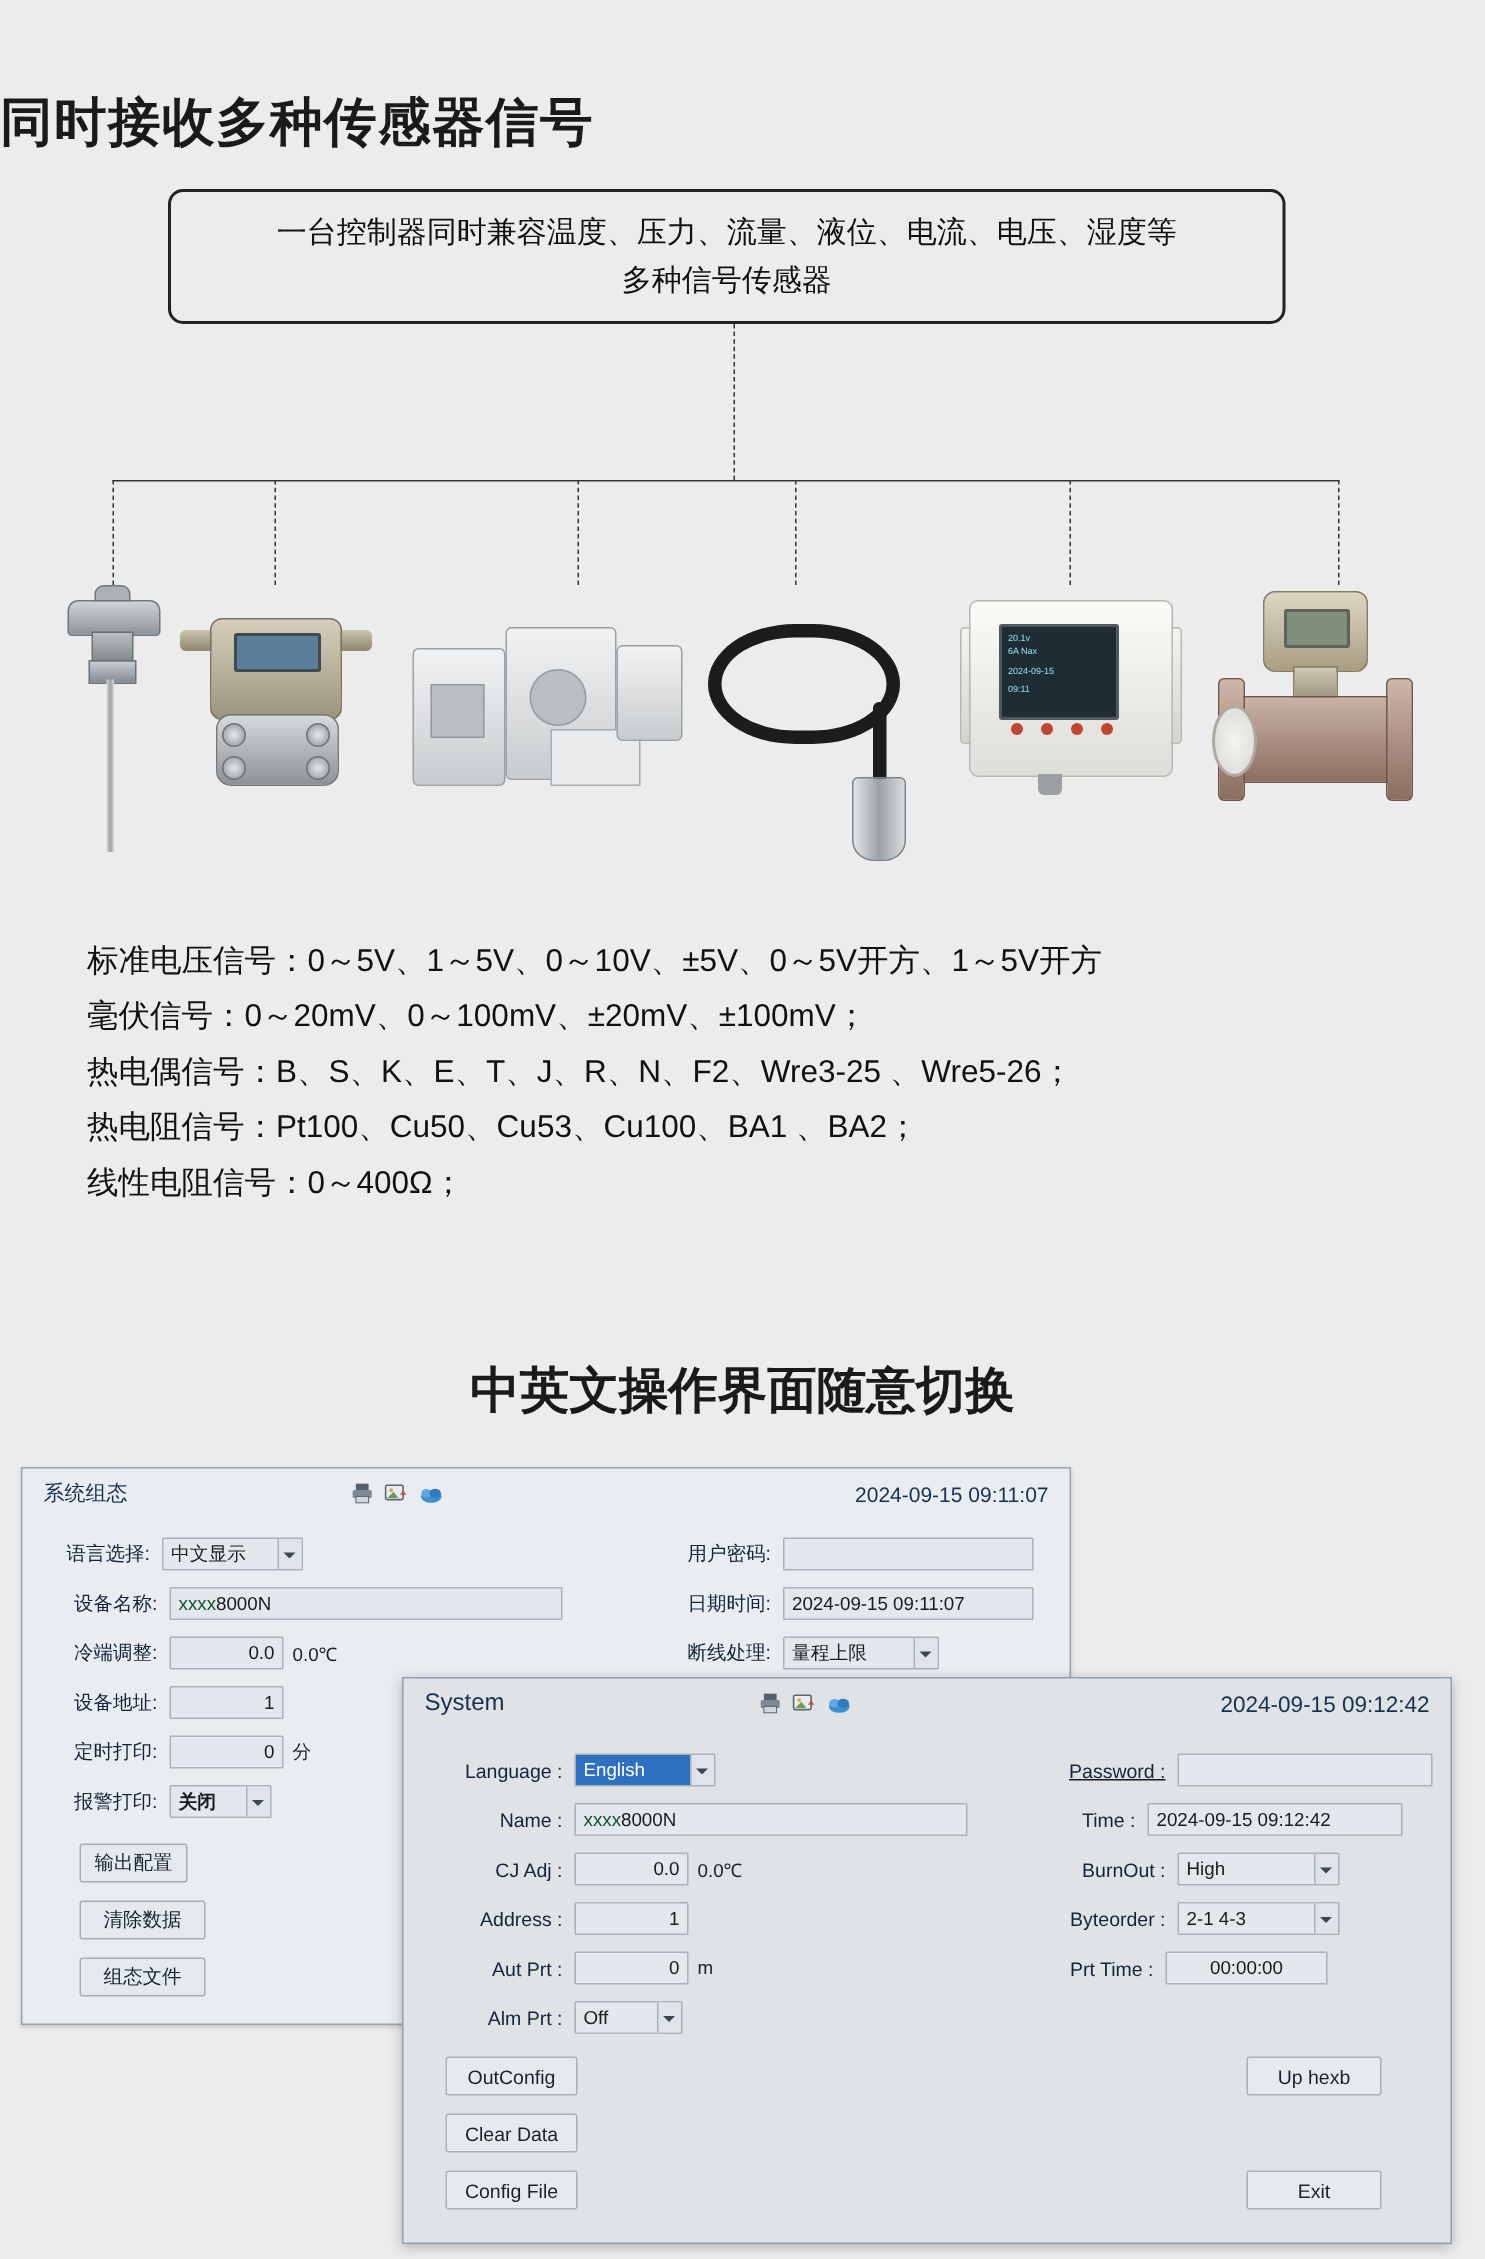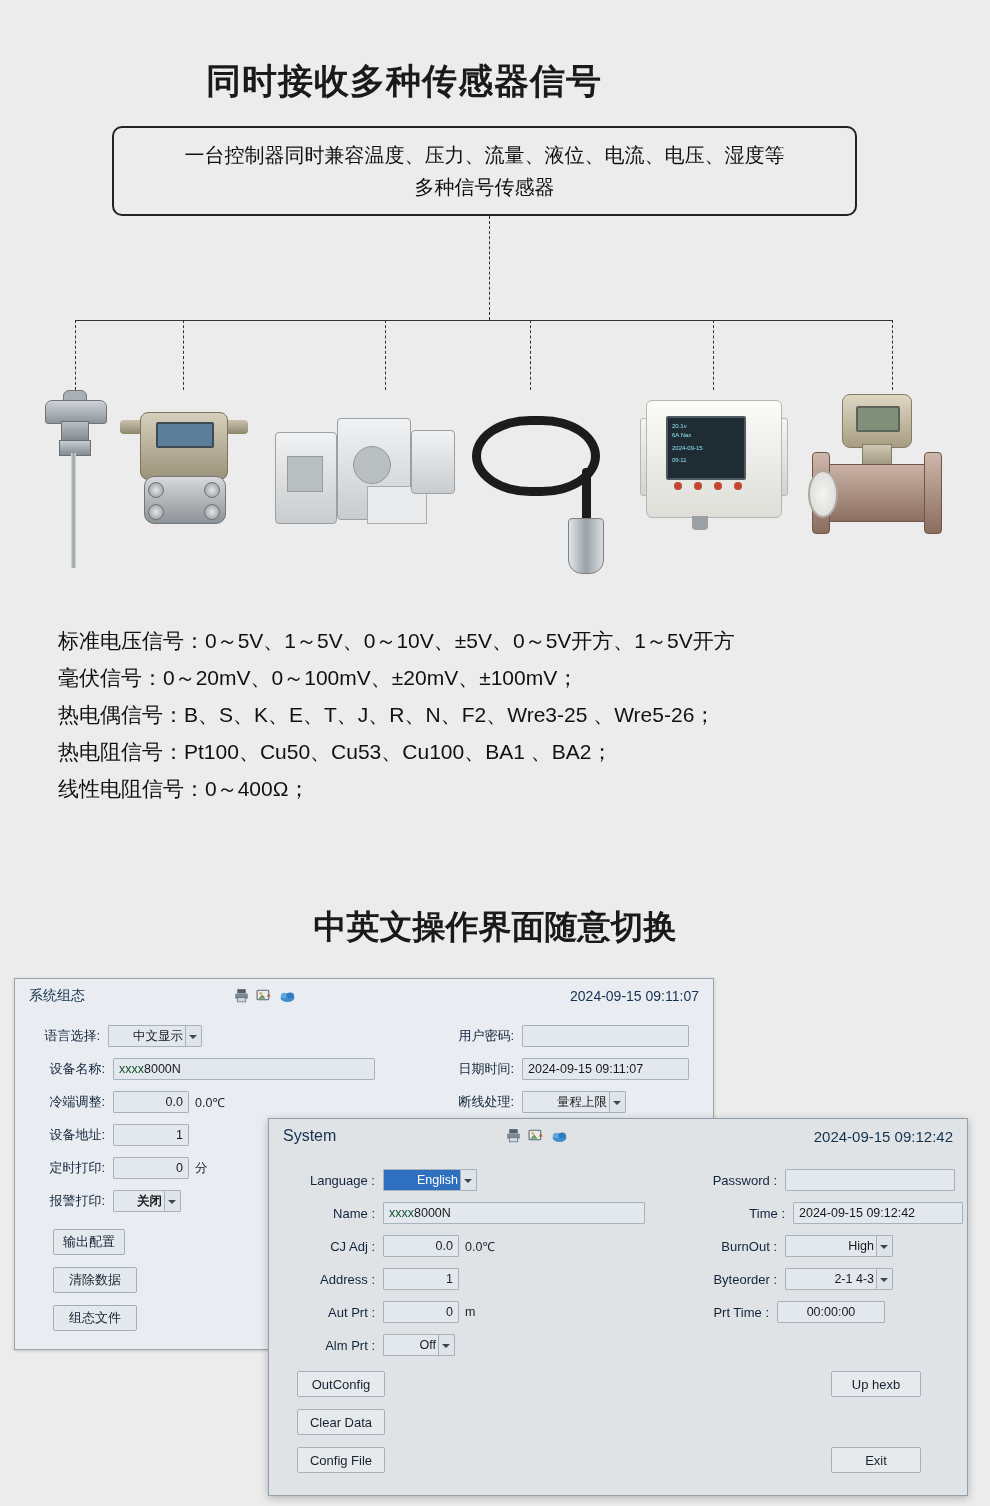--- a/index.html
+++ b/index.html
@@ -15,21 +15,21 @@
     color: #1a1a1a;
     overflow: hidden;
   }
 
   
   .main-title {
     position: absolute;
     top: 58px;
     left: 0;
     width: 808px;
-    text-align: center;
+    text-align: left;
     font-size: 35px;
     font-weight: bold;
     letter-spacing: 1px;
   }
 
   .callout-box {
     position: absolute;
     left: 112px;
     top: 126px;
     width: 745px;
@@ -311,21 +311,20 @@
     padding: 0 5px;
     color: #1b1b1b;
     overflow: hidden;
     white-space: nowrap;
   }
   .fbox.right { text-align: right; }
   .fbox.sel {
     position: relative;
     padding-right: 18px;
     background: #e3e8ee;
-    text-align: right;
   }
   .fbox.sel::after {
     content: "";
     position: absolute;
     right: 0; top: 0;
     width: 15px; height: 20px;
     background: #dfe4ea;
     border-left: 1px solid #a9b2bb;
   }
   .fbox.sel::before {
@@ -588,25 +587,25 @@
   <div class="field-row" style="left:12px; top:182px;">
     <div class="flabel" style="width:94px;">Aut Prt :</div>
     <div class="fbox right" style="width:76px;">0</div>
     <div class="suffix">m</div>
   </div>
   <div class="field-row" style="left:12px; top:215px;">
     <div class="flabel" style="width:94px;">Alm Prt :</div>
     <div class="fbox sel" style="width:72px;">Off</div>
   </div>
 
-  <div class="field-row" style="left:400px; top:50px;">
+  <div class="field-row" style="left:400px; top:50px;text-decoration:underline;">
     <div class="flabel" style="width:108px;">Password :</div>
     <div class="fbox" style="width:170px;"></div>
   </div>
-  <div class="field-row" style="left:408px; top:83px;">
+  <div class="field-row" style="left:380px; top:83px;">
     <div class="flabel" style="width:108px;">Time :</div>
     <div class="fbox" style="width:170px;">2024-09-15 09:12:42</div>
   </div>
   <div class="field-row" style="left:400px; top:116px;">
     <div class="flabel" style="width:108px;">BurnOut :</div>
     <div class="fbox sel" style="width:108px;">High</div>
   </div>
   <div class="field-row" style="left:400px; top:149px;">
     <div class="flabel" style="width:108px;">Byteorder :</div>
     <div class="fbox sel" style="width:108px;">2-1 4-3</div>

